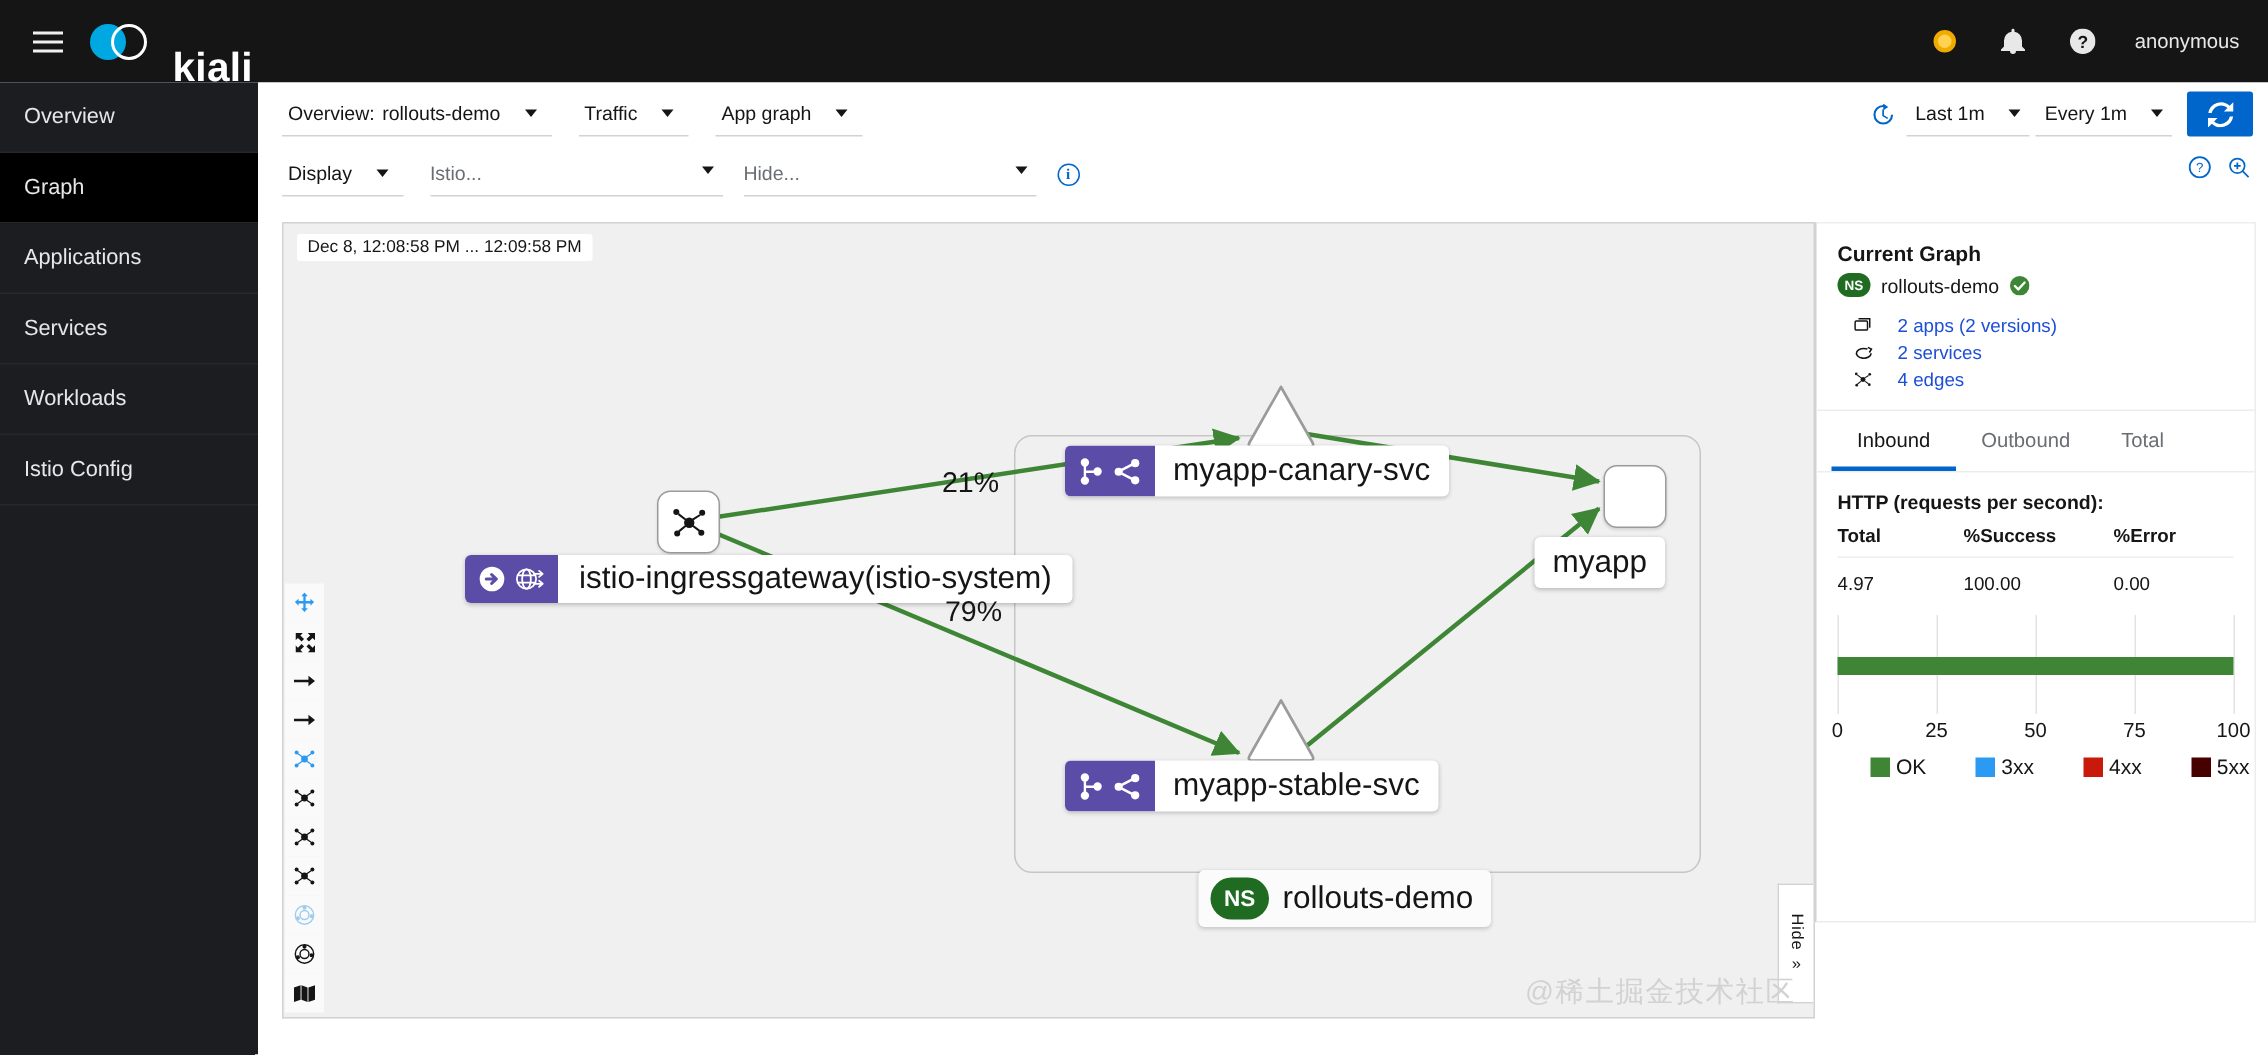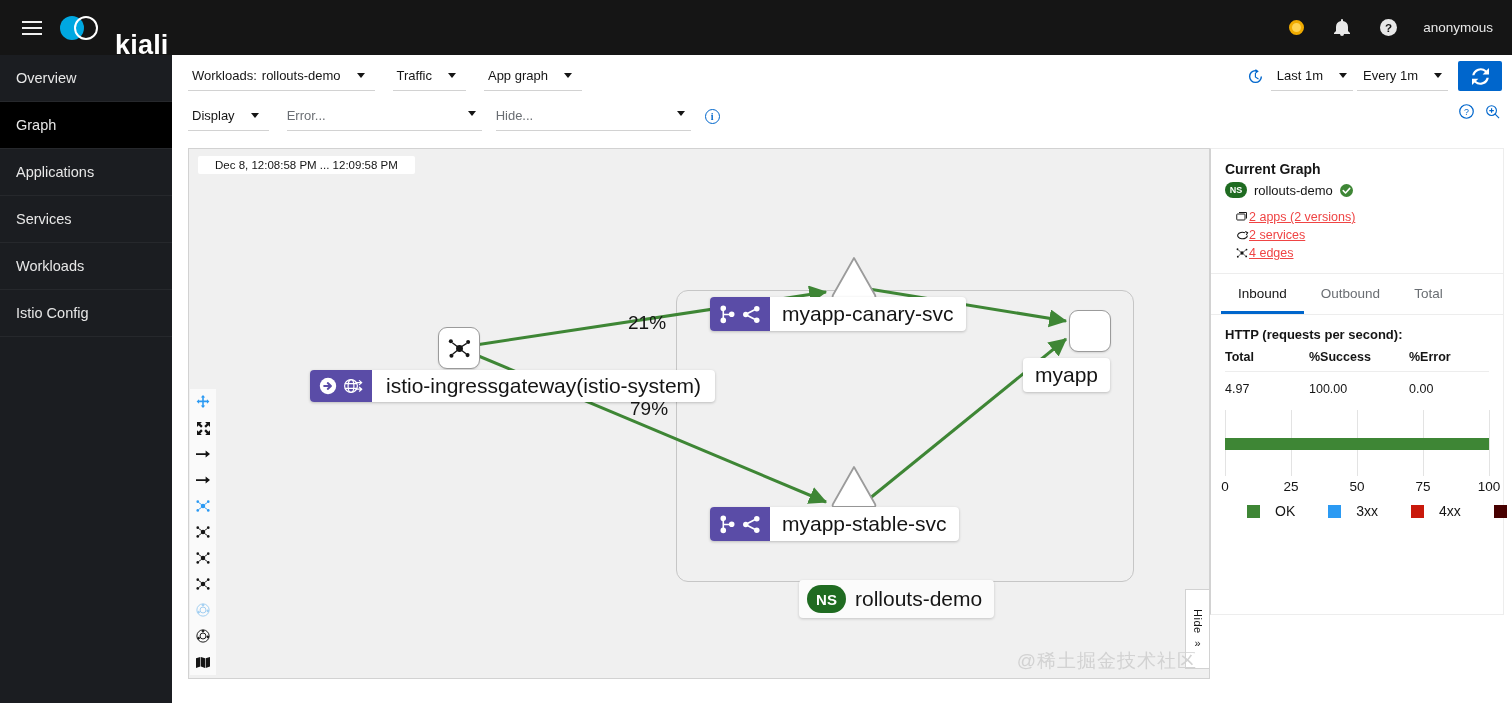--- a/index.html
+++ b/index.html
@@ -120,21 +120,21 @@
 
   
   .canvas {
     position: absolute; left: 16px; top: 93px;
     width: 1022px; height: 531px;
     background: #f0f0f0; border: 1px solid #d2d2d2;
     overflow: hidden;
   }
   .timestamp {
     position: absolute; left: 9px; top: 7px;
-    background: #fff; padding: 3px 17px; font-size: 11.5px; color: #151515;
+    background: #fff; padding: 3px 7px; font-size: 11.5px; color: #151515;
     border-radius: 2px;
   }
   .graph-tools {
     position: absolute; left: 1px; top: 240px;
     display: flex; flex-direction: column; gap: 0;
   }
   .gt-btn {
     width: 26px; height: 26px; background: #fafafa;
     display: flex; align-items: center; justify-content: center;
     cursor: pointer; margin-bottom: 0px;
@@ -212,22 +212,22 @@
   }
   .sp-ns-pill {
     width: 22px; height: 16px; border-radius: 8px; background: #1f6b21;
     color: #fff; font-size: 9px; font-weight: 700;
     display: flex; align-items: center; justify-content: center;
   }
   .sp-ns-name { font-size: 13px; color: #151515; }
   .check-ico { color: #3e8635; font-size: 13px; display: flex; }
   .sp-stats { padding: 0 14px 11px 24px; border-bottom: 1px solid #ededed; }
   .sp-stat {
-    display: flex; align-items: center; gap: 0;
-    font-size: 12.5px; color: #ef4444; height: 18px; text-decoration: underline;
+    display: flex; align-items: center; gap: 16px;
+    font-size: 12.5px; color: #1d4ed8; height: 18px;
   }
   .sp-stat .si { width: 14px; display: flex; justify-content: center; color: #151515; }
   .sp-tabs { display: flex; padding: 0 10px; border-bottom: 1px solid #ededed; }
   .sp-tab {
     padding: 12px 17px 10px; font-size: 13.5px; color: #6a6e73; cursor: pointer;
     border-bottom: 3px solid transparent;
   }
   .sp-tab.active { color: #151515; border-bottom-color: #0066cc; }
   .sp-sub { padding: 12px 14px 8px; font-size: 13px; font-weight: 700; color: #151515; }
   .sp-table { padding: 0 14px; }
@@ -243,21 +243,21 @@
   .bar-green { position: absolute; left: 0; top: 28px; height: 12px; background: #3e8635; }
   .axis-row {
     display: flex; margin: 3px 14px 0; font-size: 13.5px; color: #151515;
     position: relative; height: 18px;
   }
   .tick { position: absolute; transform: translateX(-50%); }
   .legend {
     display: flex; gap: 11px; align-items: center;
     margin: 6px 14px 0; font-size: 14px; color: #151515;
   }
-  .lg { display: flex; align-items: center; gap: 15px; padding-left: 22px; }
+  .lg { display: flex; align-items: center; gap: 4px; padding-left: 22px; }
   .sw { width: 13px; height: 13px; display: inline-block; }
 </style>
 </head>
 <body>
 
 <div id="app">
 
   <div class="masthead">
     <div class="hamburger">
       <i></i>
@@ -308,21 +308,21 @@
     </div>
     <div class="nav-item">
       <span>Istio Config</span>
     </div>
   </div>
 
   <div class="content">
 
     <div class="toolbar-row1">
       <div class="tb-field">
-        <span class="tb-label">Workloads:</span>
+        <span class="tb-label">Overview:</span>
         <span class="tb-value">rollouts-demo</span>
         <span class="caret"></span>
       </div>
       <div class="tb-field">
         <span class="tb-label">Traffic</span>
         <span class="caret"></span>
       </div>
       <div class="tb-field">
         <span class="tb-label">App graph</span>
         <span class="caret"></span>
@@ -350,21 +350,21 @@
         </div>
       </div>
     </div>
 
     <div class="toolbar-row2">
       <div class="tb-field">
         <span class="tb-label">Display</span>
         <span class="caret"></span>
       </div>
       <div class="find-box">
-        <span>Error...</span>
+        <span>Istio...</span>
         <span class="mini-caret"></span>
       </div>
       <div class="find-box wide">
         <span>Hide...</span>
         <span class="mini-caret"></span>
       </div>
       <div class="info-circle">i</div>
 
       <div class="toolbar-right2">
         <span class="blue-ico">

